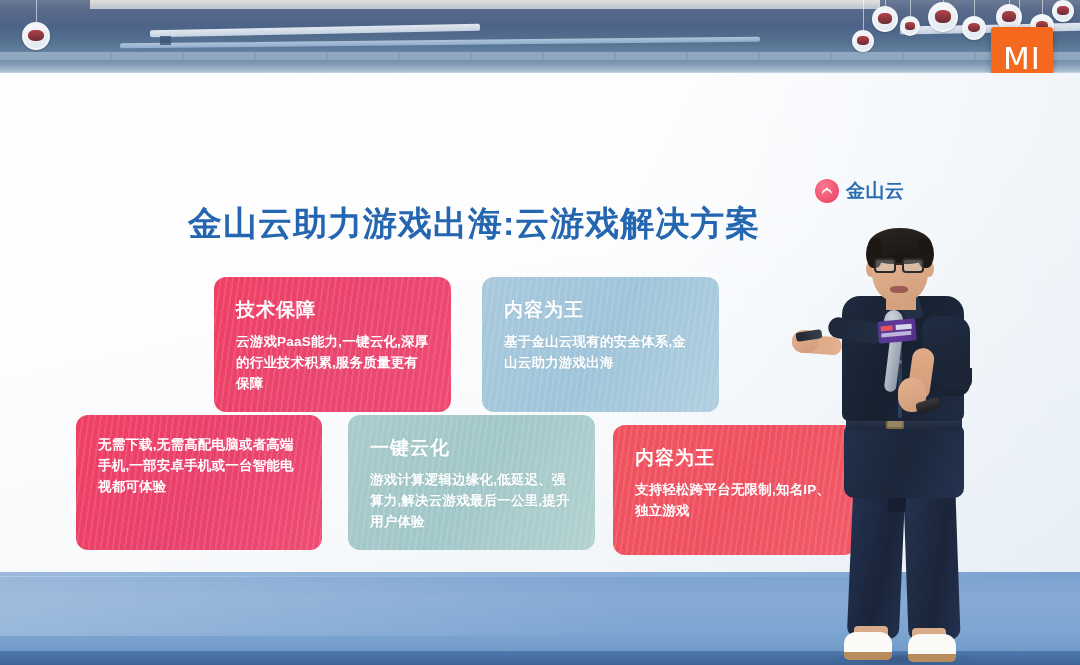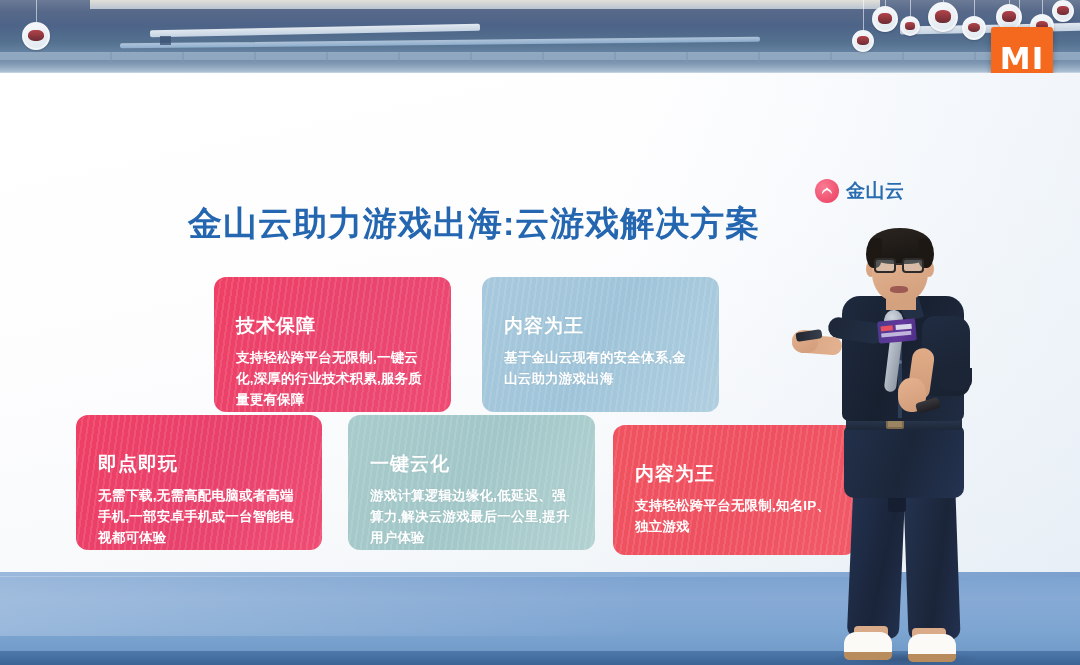--- a/index.html
+++ b/index.html
@@ -51,21 +51,21 @@
   .disc-string { position:absolute; width:1px; background:rgba(255,255,255,.55); }
 
   
   .mi-logo {
     position:absolute; left:991px; top:27px; width:62px; height:62px;
     background:#f4691e; border-radius:3px;
     display:flex; align-items:center; justify-content:center;
     box-shadow:0 2px 6px rgba(0,0,0,.25);
   }
   .mi-logo .mi-text {
-    color:#fff; font-size:31px; font-weight:700; letter-spacing:1px;
+    color:#fff; font-size:31px; font-weight:400; letter-spacing:1px;
     font-family:"DejaVu Sans",sans-serif; line-height:1;
   }
 
   
   .screen {
     position:absolute; left:0; top:73px; width:1080px; height:500px;
     background:linear-gradient(168deg,#ffffff 0%,#fdfdfe 42%,#f7f9fb 72%,#eef3f7 100%);
   }
   .screen-sheen {
     position:absolute; inset:0;
@@ -88,21 +88,21 @@
     font-size:34px; font-weight:700; color:#2466b0; letter-spacing:1px;
     white-space:nowrap;
   }
 
   
   .card { position:absolute; border-radius:12px; overflow:hidden; }
   .card .ctex {
     position:absolute; inset:0; opacity:.35; pointer-events:none;
     background:repeating-linear-gradient(98deg,rgba(255,255,255,.30) 0 2px,rgba(255,255,255,0) 2px 6px);
   }
-  .card .inner { position:relative; padding:36px 22px 0 22px; }
+  .card .inner { position:relative; padding:20px 22px 0 22px; }
   .card h3 { font-size:19px; font-weight:700; color:#fff; letter-spacing:1px; margin-bottom:9px; }
   .card p { font-size:13.5px; font-weight:700; color:#fff; line-height:1.55; letter-spacing:.2px; }
 
   #card-tech   { left:214px; top:204px; width:237px; height:135px; background:linear-gradient(122deg,#ef3f64,#e9456f 52%,#ee4a72); }
   #card-sec    { left:482px; top:204px; width:237px; height:135px; background:linear-gradient(122deg,#a8c9dd,#9fc4d9 50%,#b0cfe0); }
   #card-play   { left:76px;  top:342px; width:246px; height:135px; background:linear-gradient(122deg,#ef3f64,#e8416c 52%,#ef4d74); }
   #card-edge   { left:348px; top:342px; width:247px; height:135px; background:linear-gradient(122deg,#a8cbcb,#a2c7c8 50%,#b2d2d1); }
   #card-content{ left:613px; top:352px; width:243px; height:130px; background:linear-gradient(122deg,#f0535f,#ee5060 52%,#f25a68); }
   #card-sec h3, #card-sec p, #card-edge h3, #card-edge p { color:#ffffff; text-shadow:0 0 2px rgba(120,150,165,.25); }
 
@@ -309,36 +309,35 @@
       </span>
       <span class="ks-name">金山云</span>
     </div>
 
     <div class="slide-title">金山云助力游戏出海:云游戏解决方案</div>
 
     <div class="card" id="card-tech">
       <div class="ctex"></div>
       <div class="inner">
         <h3>技术保障</h3>
-        <p>支持轻松跨平台无限制,一键云化,深厚的行业技术积累,服务质量更有保障</p>
+        <p>云游戏PaaS能力,一键云化,深厚的行业技术积累,服务质量更有保障</p>
       </div>
     </div>
 
     <div class="card" id="card-sec">
       <div class="ctex"></div>
       <div class="inner">
         <h3>内容为王</h3>
         <p>基于金山云现有的安全体系,金山云助力游戏出海</p>
       </div>
     </div>
 
     <div class="card" id="card-play">
       <div class="ctex"></div>
       <div class="inner">
-        <h3>即点即玩</h3>
         <p>无需下载,无需高配电脑或者高端手机,一部安卓手机或一台智能电视都可体验</p>
       </div>
     </div>
 
     <div class="card" id="card-edge">
       <div class="ctex"></div>
       <div class="inner">
         <h3>一键云化</h3>
         <p>游戏计算逻辑边缘化,低延迟、强算力,解决云游戏最后一公里,提升用户体验</p>
       </div>

